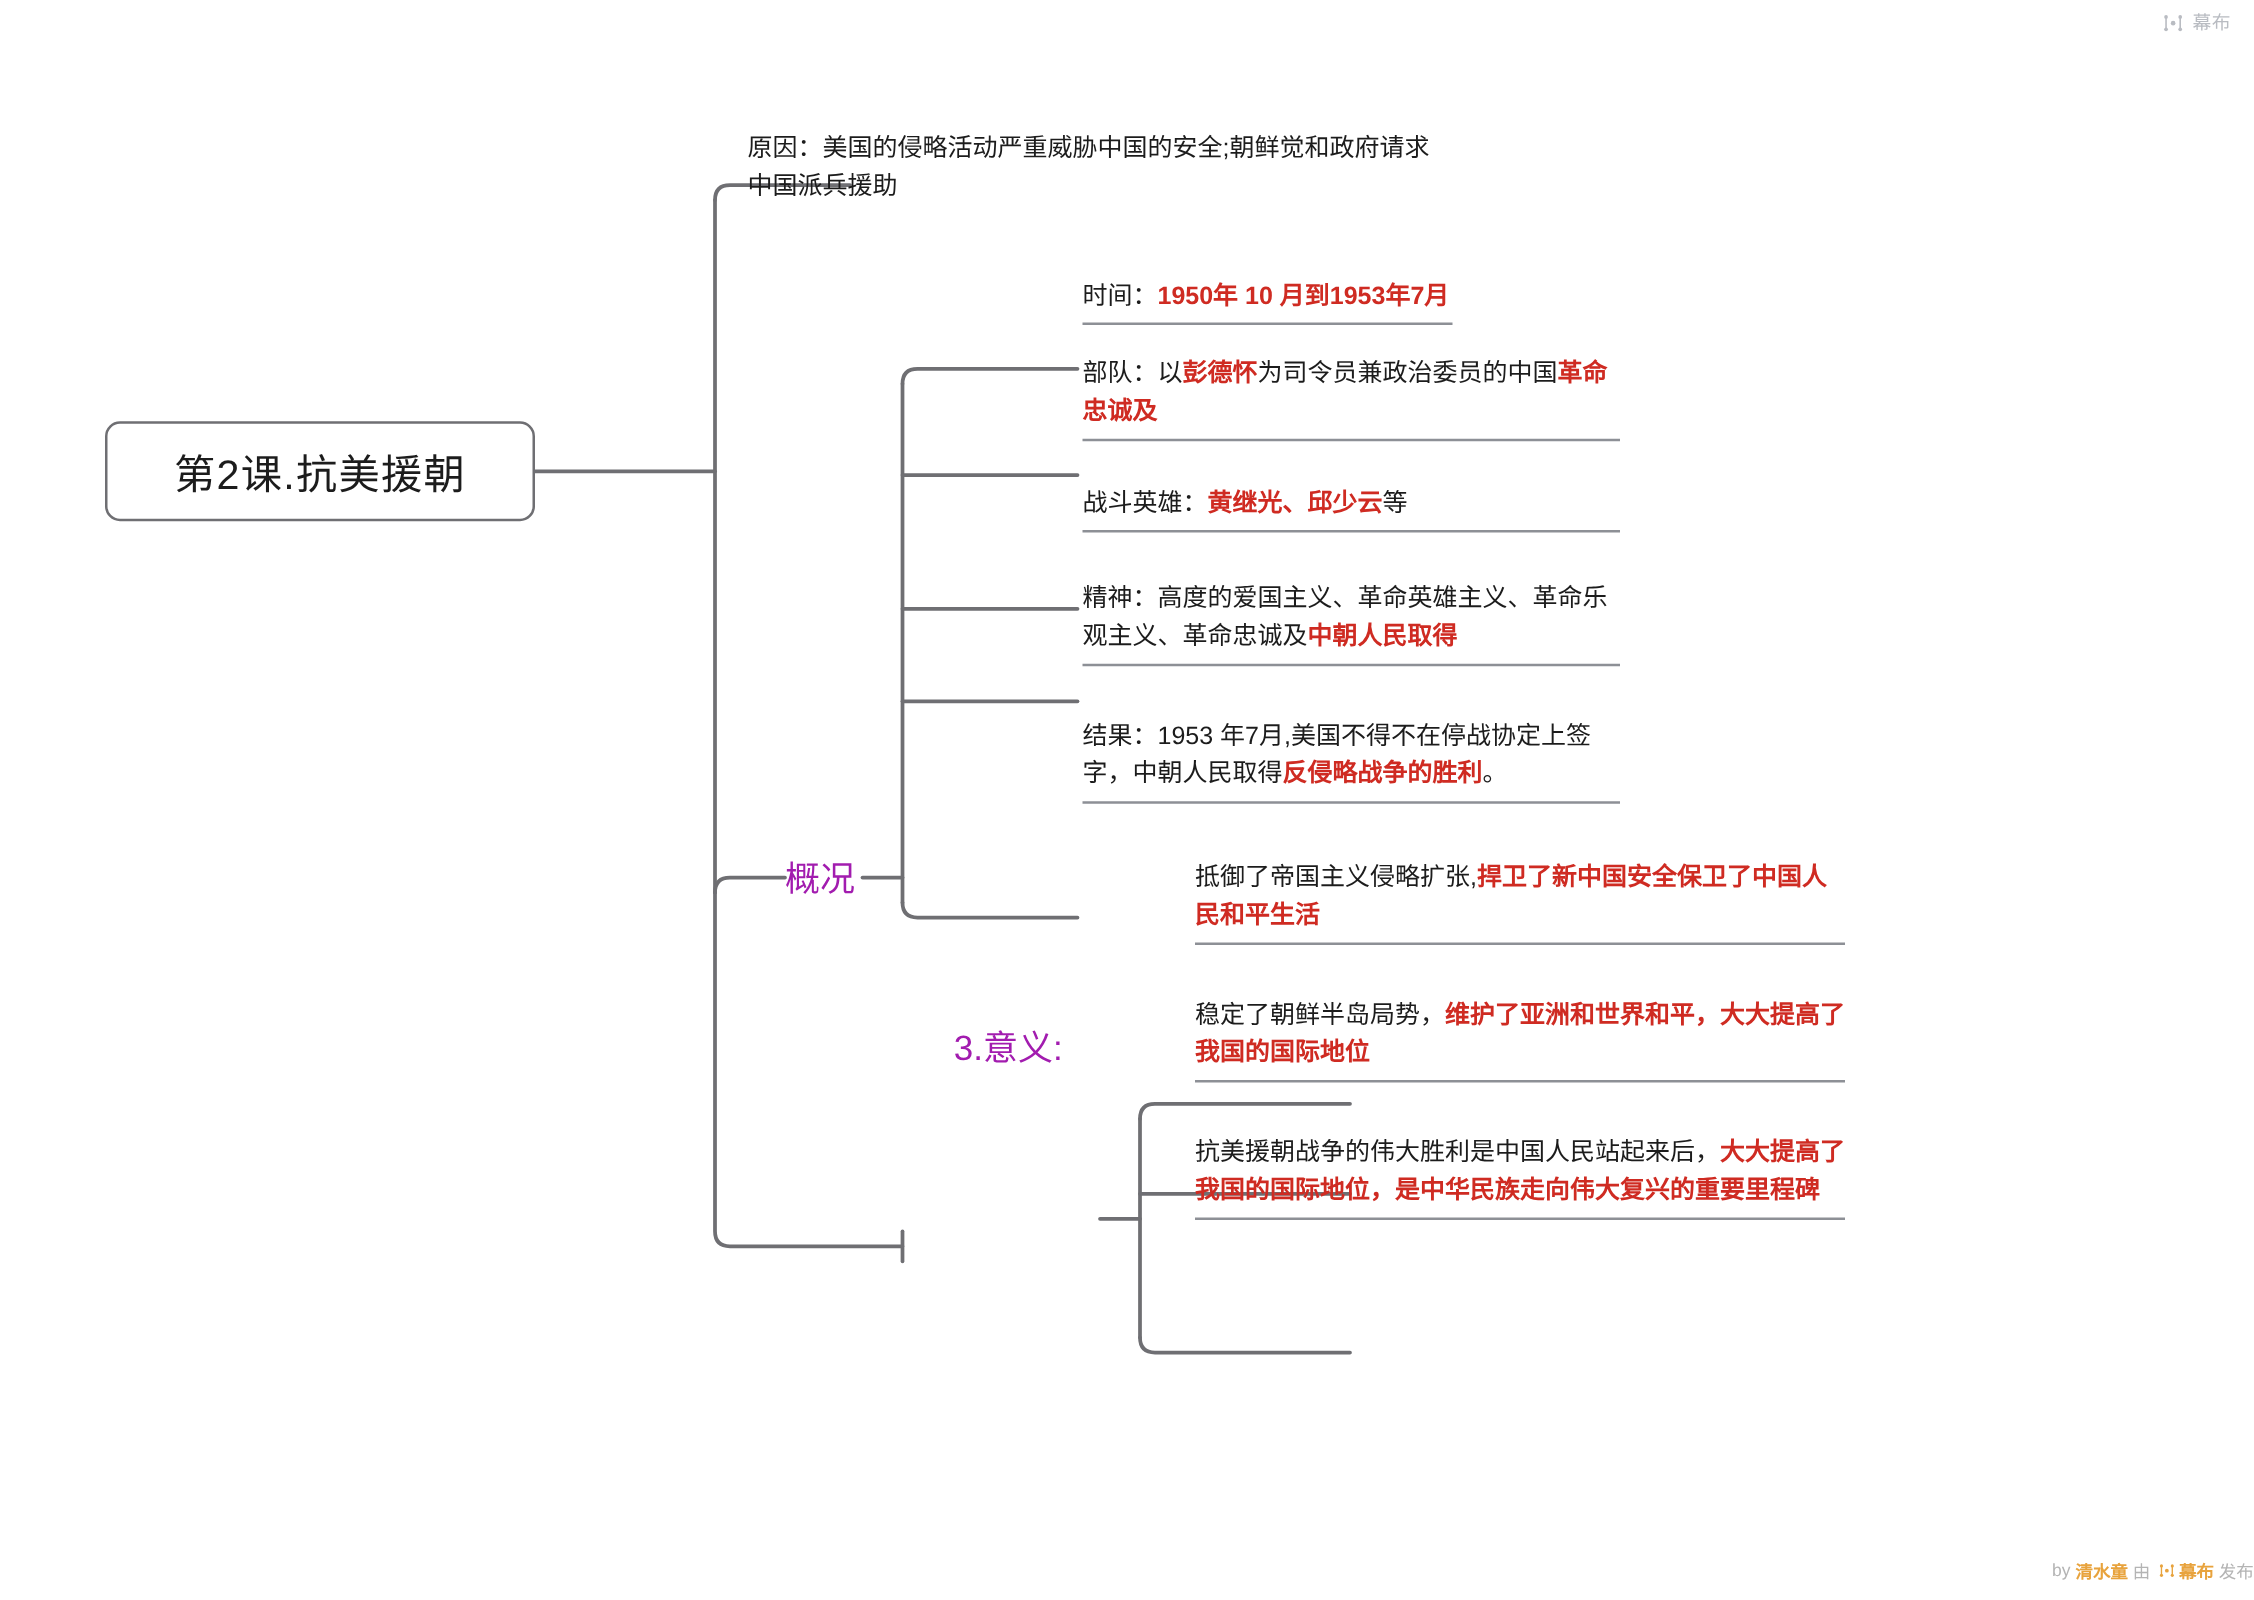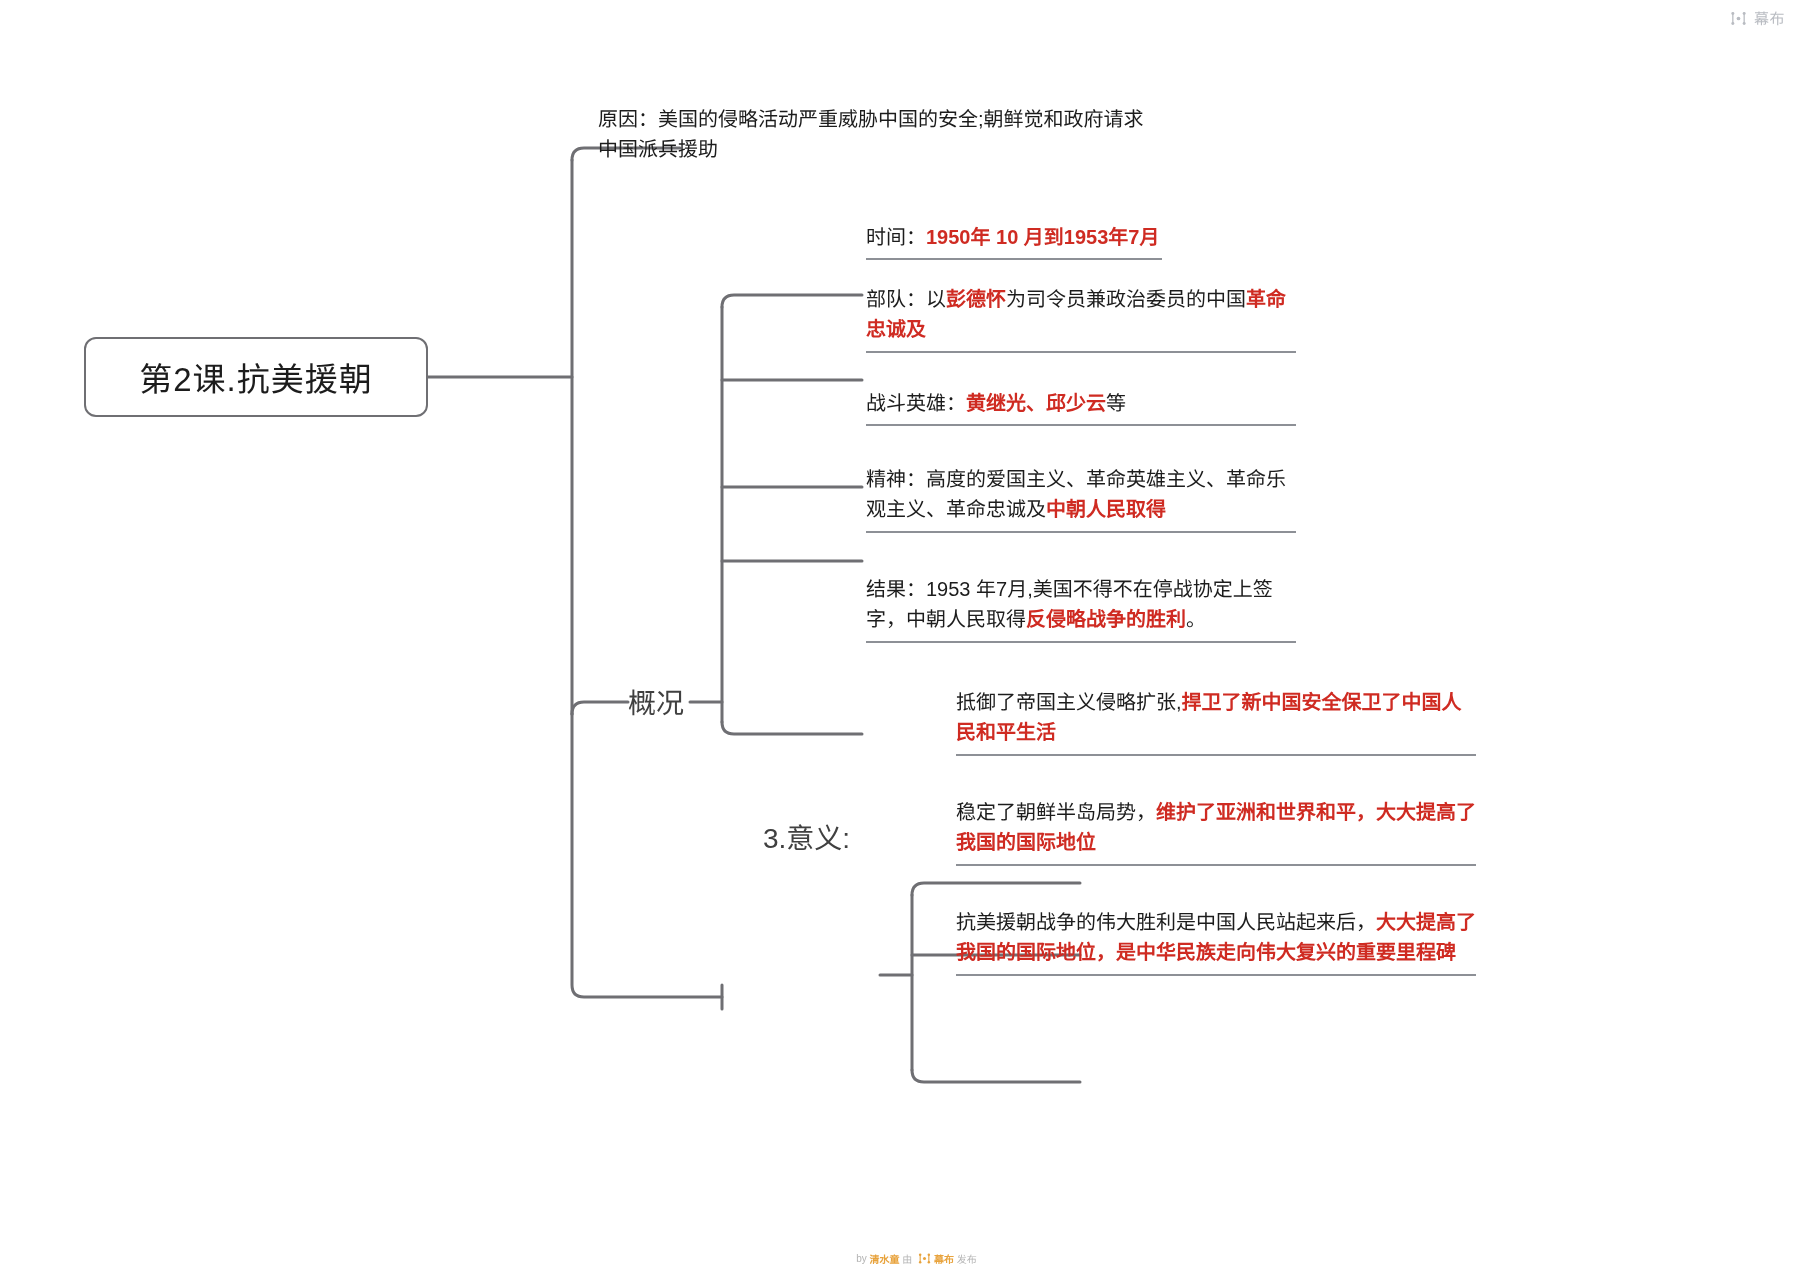--- a/index.html
+++ b/index.html
@@ -47,22 +47,22 @@
     height: 17px;
   }
   .wm-text { line-height: 1; }
 
   
   .footer {
     position: absolute;
     left: 0;
     right: 0;
     bottom: 14px;
-    text-align: center;
-    font-size: 10px;
+    text-align: right;
+    font-size: 14px;
     color: #b4b4b4;
     user-select: none;
     margin-left: 30px;
   }
   .footer span { vertical-align: middle; }
   .footer .accent { color: #e8a33d; font-weight: bold; }
   .footer .f-logo {
     display: inline-block;
     width: 13px;
     height: 13px;
@@ -104,21 +104,21 @@
   }
   .node .hl {
     color: #cf2b22;
     font-weight: bold;
   }
   .node .lbl { color: #1c1c1c; }
 
   .mid-label {
     position: absolute;
     font-size: 28px;
-    color: #404040;
+    color: #a21caf;
     line-height: 1;
     white-space: nowrap;
   }
 </style>
 </head>
 <body>
 
 <svg id="connector-layer" viewBox="0 0 1803 1280" width="1803" height="1280" xmlns="http://www.w3.org/2000/svg">
   <g fill="none" stroke="#6f6f73" stroke-width="3" stroke-linecap="round" stroke-linejoin="round">
 

